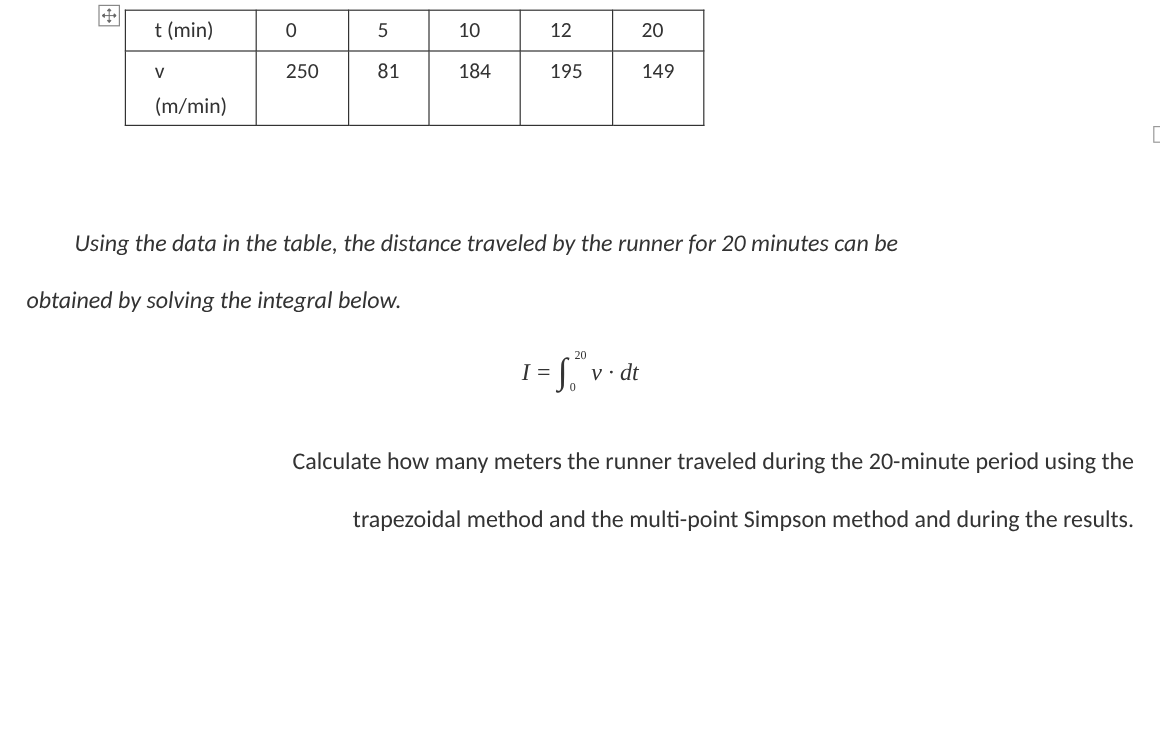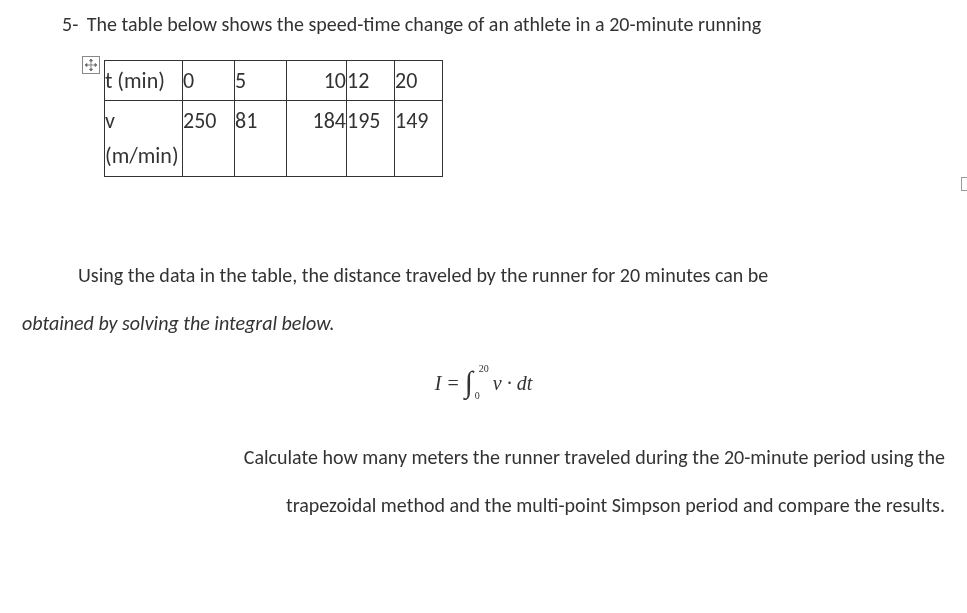--- a/index.html
+++ b/index.html
@@ -52,47 +52,48 @@
       font-size: 12px;
       color: #666;
       background: #fff;
     }
     table {
       border-collapse: collapse;
       margin-left: 14px;
     }
     td {
       border: 1px solid #333;
-      padding: 2px 0;
-      font-size: 22px;
+      padding: 2px 24px;
+      font-size: 18px;
       text-align: left;
       vertical-align: top;
       min-width: 48px;
     }
     td.hdr {
       min-width: 78px;
     }
     td.c0 { min-width: 52px; }
     td.c1 { min-width: 52px; }
-    td.c2 { min-width: 60px; text-align: right; }
+    td.c2 { min-width: 60px; }
     td.c3 { min-width: 48px; }
     td.c4 { min-width: 48px; }
     .resize-handle {
       position: absolute;
       right: -30px;
       bottom: -14px;
       width: 14px;
       height: 14px;
       border: 1px solid #999;
       background: #fff;
     }
     .paragraph {
       margin-top: 74px;
-      margin-left: 56px;
+      margin-left: 40px;
       line-height: 2.4;
+      font-style: italic;
     }
     .paragraph-2 {
       margin-left: 0;
       line-height: 2.4;
       font-style: italic;
     }
     .equation {
       text-align: center;
       font-family: 'Cambria Math', 'Times New Roman', serif;
       font-style: italic;
@@ -137,24 +138,20 @@
       line-height: 2.4;
       margin-left: 0;
       text-align: right;
     }
   </style>
 </head>
 <body>
 
 <div class="page">
 
-  <div class="question-line">
-    <span class="question-number">5-</span>
-    <span class="question-text">The table below shows the speed-time change of an athlete in a 20-minute running</span>
-  </div>
 
 
   <div class="table-container">
     <div class="move-icon">
       <svg width="12" height="12" viewBox="0 0 12 12">
         <path d="M6 0 L4.5 2 L7.5 2 Z M6 12 L4.5 10 L7.5 10 Z M0 6 L2 4.5 L2 7.5 Z M12 6 L10 4.5 L10 7.5 Z M6 2 L6 10 M2 6 L10 6" stroke="#666" stroke-width="0.8" fill="#666"></path>
       </svg>
     </div>
     <table>
       <tbody>
@@ -190,15 +187,15 @@
     <span style="font-style:normal">=</span>
     <span class="integral-wrap">
       <span class="integral-sign">∫</span>
       <span class="int-upper">20</span>
       <span class="int-lower">0</span>
     </span>
     <span>v · dt</span>
   </div>
 
   <div class="final-paragraph">Calculate how many meters the runner traveled during the 20-minute period using the</div>
-  <div class="final-paragraph" style="margin-top:0">trapezoidal method and the multi-point Simpson period and compare the results.</div>
+  <div class="final-paragraph" style="margin-top:0">trapezoidal method and the multi-point Simpson method and during the results.</div>
 
 </div>
 
 </body></html>

